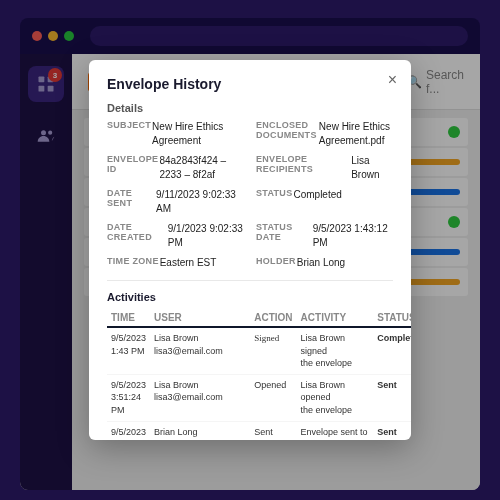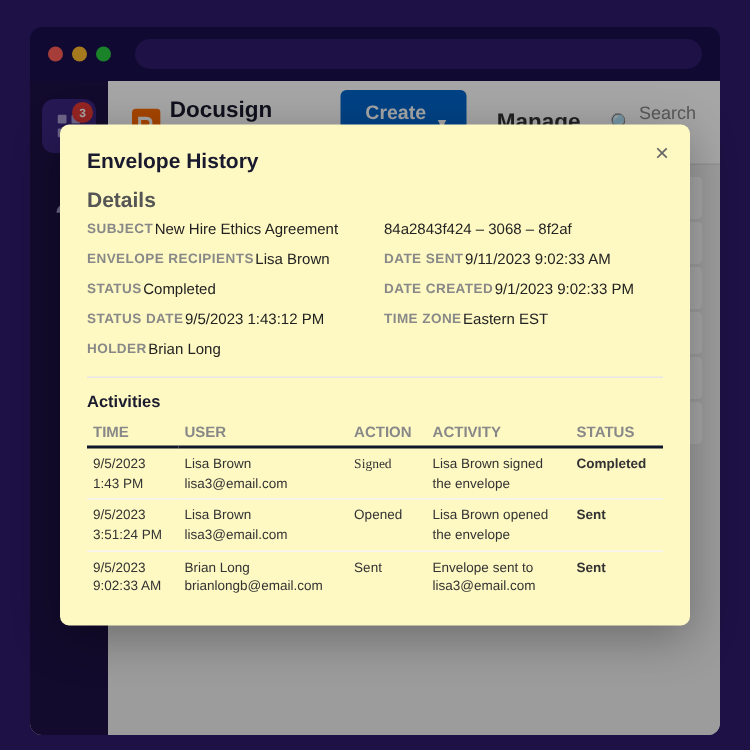--- a/index.html
+++ b/index.html
@@ -206,23 +206,23 @@
       position: absolute;
       top: 0; left: 0; right: 0; bottom: 0;
       background: rgba(0,0,0,0.35);
       display: flex;
       align-items: center;
       justify-content: center;
       z-index: 100;
     }
 
     .modal {
-      background: #fef9c3;
+      background: #ffffff;
       border-radius: 6px;
-      width: 420px;
+      width: 322px;
       max-height: 380px;
       overflow-y: auto;
       padding: 16px 18px;
       position: relative;
       box-shadow: 0 8px 32px rgba(0,0,0,0.3);
       font-size: 11px;
       color: #222;
     }
 
     .modal-title {
@@ -238,21 +238,21 @@
       right: 14px;
       background: none;
       border: none;
       font-size: 16px;
       cursor: pointer;
       color: #666;
       line-height: 1;
     }
 
     .section-title {
-      font-size: 14px;
+      font-size: 11px;
       font-weight: 700;
       color: #555;
       margin: 10px 0 6px 0;
       text-transform: none;
     }
 
     .details-grid {
       display: grid;
       grid-template-columns: 1fr 1fr;
       gap: 6px 12px;
@@ -427,21 +427,26 @@
     <button class="modal-close">×</button>
 
     <div class="section-title">Details</div>
 
     <div class="details-grid">
       <div class="detail-group">
         <span class="detail-label">Subject</span>
         <span class="detail-value">New Hire Ethics Agreement</span>
       </div>
       <div class="detail-group">
-        <span class="detail-value">84a2843f424 – 3068 – 8f2af</span>
+        <span class="detail-label">Enclosed Documents</span>
+        <span class="detail-value">New Hire Ethics Agreement.pdf</span>
+      </div>
+      <div class="detail-group">
+        <span class="detail-label">Envelope ID</span>
+        <span class="detail-value">84a2843f424 – 2233 – 8f2af</span>
       </div>
       <div class="detail-group">
         <span class="detail-label">Envelope Recipients</span>
         <span class="detail-value">Lisa Brown</span>
       </div>
       <div class="detail-group">
         <span class="detail-label">Date Sent</span>
         <span class="detail-value">9/11/2023  9:02:33 AM</span>
       </div>
       <div class="detail-group">

